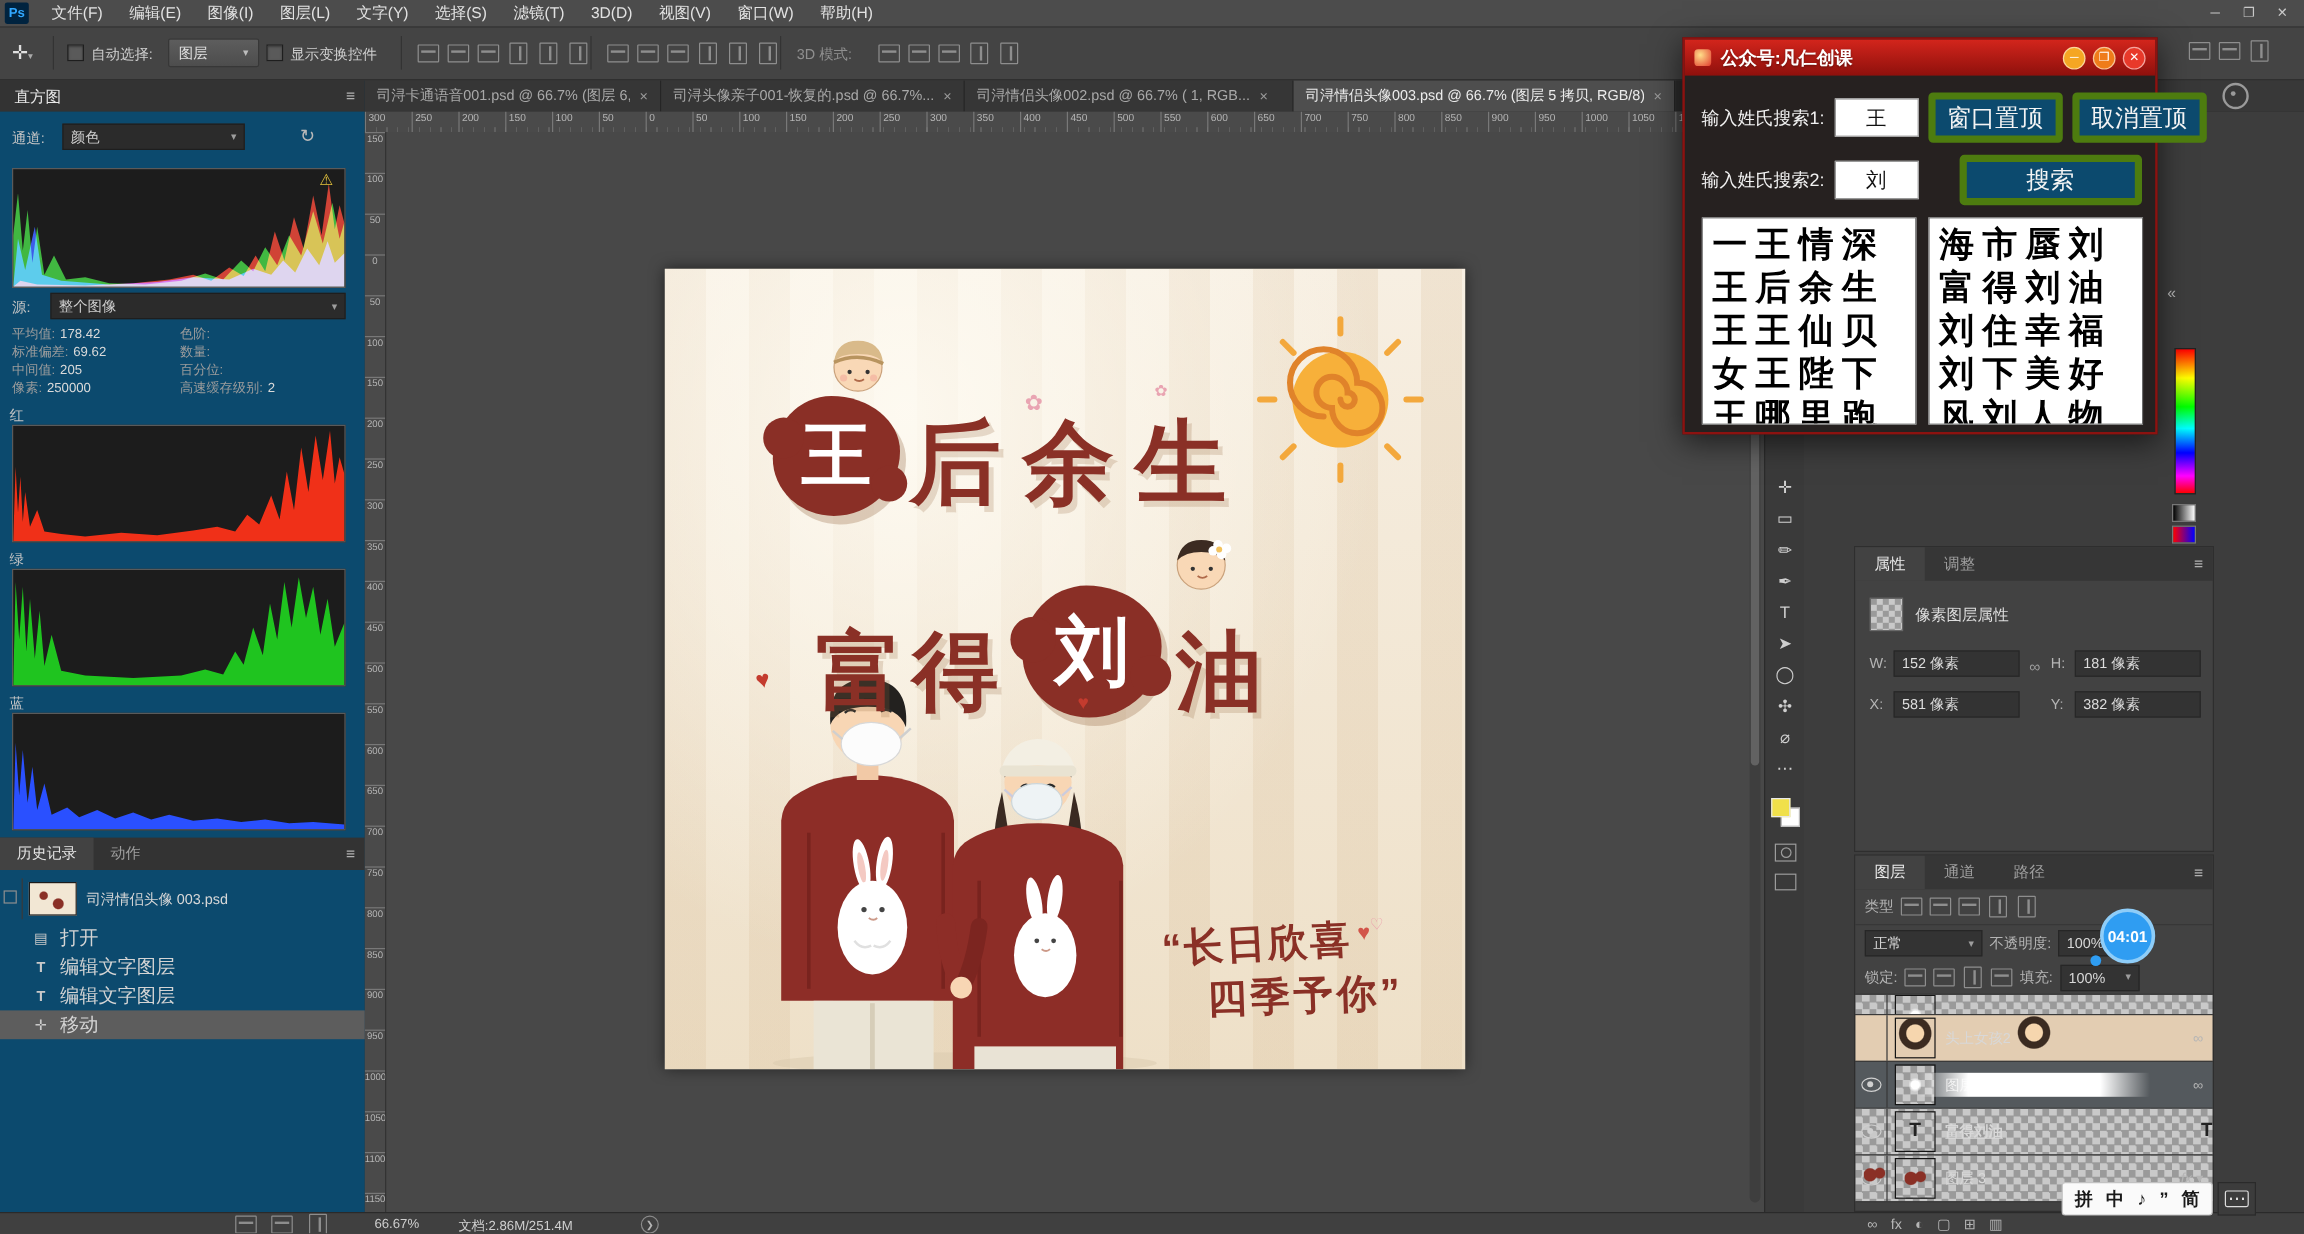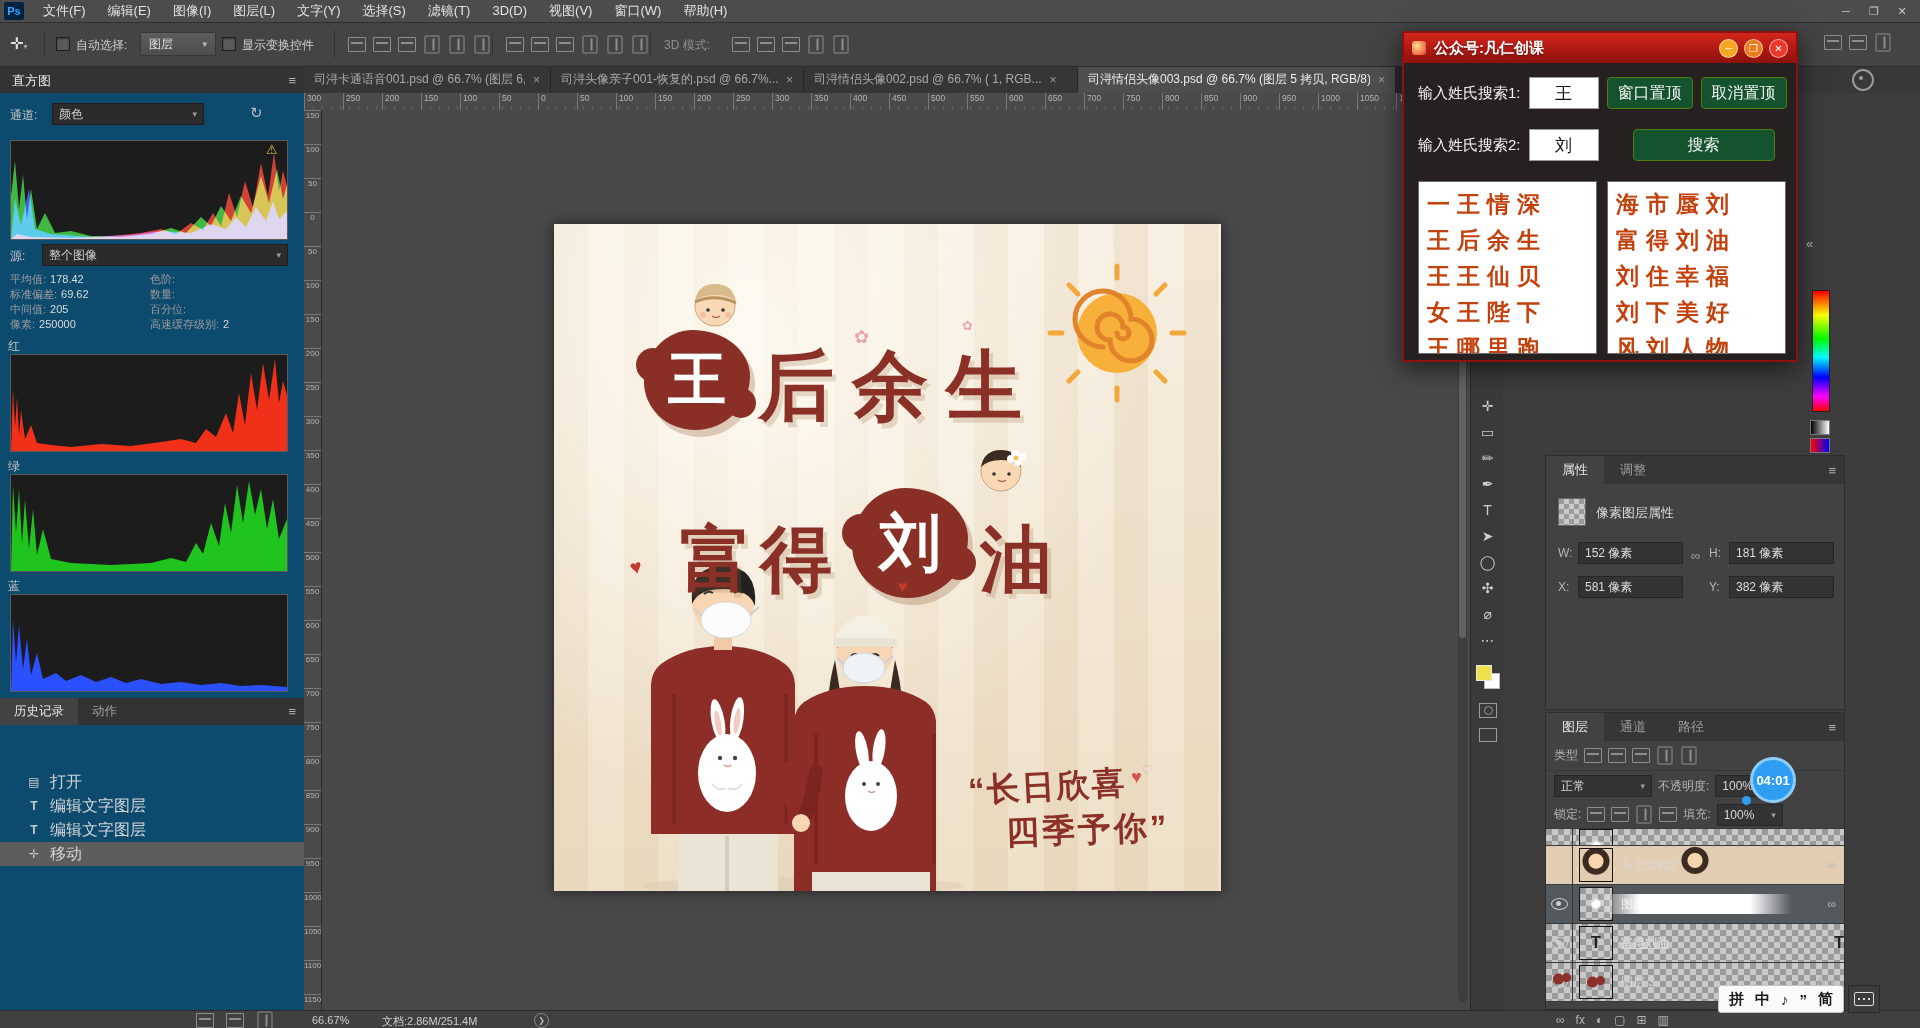--- a/index.html
+++ b/index.html
@@ -191,25 +191,25 @@
   .fw-title{height:30px;background:linear-gradient(180deg,#d3251c,#8e100c);display:flex;align-items:center;padding:0 8px;}
   .fw-logo{width:14px;height:14px;background:radial-gradient(circle at 35% 35%,#ffdf8a,#e23b2e);border-radius:3px;}
   .fw-title-text{color:#fff;font-size:15px;font-weight:700;margin-left:8px;text-shadow:0 1px 2px rgba(0,0,0,.4);}
   .fw-btns{margin-left:auto;display:flex;gap:6px;}
   .fw-btn{width:19px;height:19px;border-radius:50%;display:flex;align-items:center;justify-content:center;font-size:10px;color:#fff;border:1px solid rgba(255,255,255,.55);box-sizing:border-box;}
   .fw-min{background:#f5a623;}.fw-max{background:#ef7c1a;}.fw-close{background:#e8392a;}
   .fw-row{position:absolute;left:14px;display:flex;align-items:center;gap:8px;}
   .fw-row1{top:44px;}.fw-row2{top:96px;justify-content:center;}
   .fw-label{font-size:15px;color:#f2f2f2;white-space:nowrap;}
   .fw-input{width:64px;height:28px;background:#fff;border:1px solid #999;text-align:center;font-size:17px;color:#111;font-family:inherit;}
-  .fw-pushbtn{height:30px;padding:0 10px;background:#14532d;border:1px solid #4d7c0f;border-radius:4px;color:#f4f4f4;font-size:16px;display:flex;align-items:center;white-space:nowrap;}
+  .fw-pushbtn{height:30px;padding:0 10px;background:#0c4a6e;border:6px solid #4d7c0f;border-radius:4px;color:#f4f4f4;font-size:20px;display:flex;align-items:center;white-space:nowrap;}
   .fw-search{width:120px;justify-content:center;margin-left:26px;}
   .fw-lists{position:absolute;left:14px;top:148px;right:10px;bottom:6px;display:flex;gap:10px;overflow:hidden;}
   .fw-list{width:182px;background:#fff;border:1px solid #6b6b6b;overflow:hidden;padding:4px 8px;box-sizing:border-box;}
-  .fw-li{font-size:23px;line-height:36px;letter-spacing:7px;color:#c2410c;font-weight:700;white-space:nowrap;}
+  .fw-li{font-size:29px;line-height:36px;letter-spacing:7px;color:#000000;font-weight:700;white-space:nowrap;}
 
   
   .timer{position:absolute;left:1750px;top:757px;width:46px;height:46px;border-radius:50%;background:#2f9df2;border:3px solid #8ecdf8;color:#fff;font-size:13px;font-weight:700;display:flex;align-items:center;justify-content:center;z-index:60;box-sizing:border-box;}
   .timer-dot{position:absolute;left:1742px;top:796px;width:9px;height:9px;border-radius:50%;background:#2f9df2;z-index:60;}
 
   
   .bottom-bar{position:absolute;left:0;top:1010px;width:1920px;height:18px;background:#404040;border-top:1px solid #2a2a2a;z-index:5;}
   .hist-bottom-icons{position:absolute;left:196px;top:2px;display:flex;gap:12px;}
   .status-zoom{position:absolute;left:312px;top:3px;font-size:11px;color:#cfcfcf;}
   .status-doc{position:absolute;left:382px;top:3px;font-size:11px;color:#cfcfcf;}
@@ -382,20 +382,27 @@
       </svg>
     </div>
 
     <div class="hist-tabs">
 
     <span class="htab active">历史记录</span>
         <span class="htab">动作</span>
       </div>
     <span class="pmenu" style="top:645px"></span>
 
+    <div class="hsnap">
+      <span class="hsrc">
+          <i></i>
+        </span>
+      <span class="snapthumb"></span>
+      <span class="hname">司浔情侣头像 003.psd</span>
+    </div>
     <div class="hlist">
 
         <div class="hrow icon-open">
           <span class="hicon"></span>
           <span class="hlabel">打开</span>
         </div>
 
         <div class="hrow icon-text">
           <span class="hicon"></span>
           <span class="hlabel">编辑文字图层</span>

